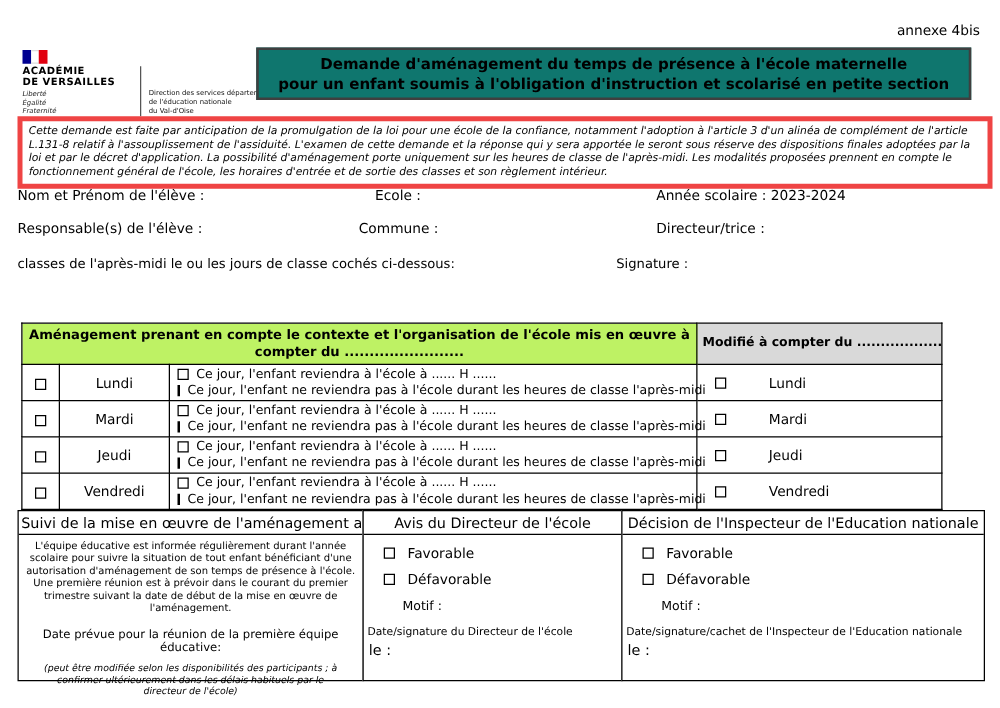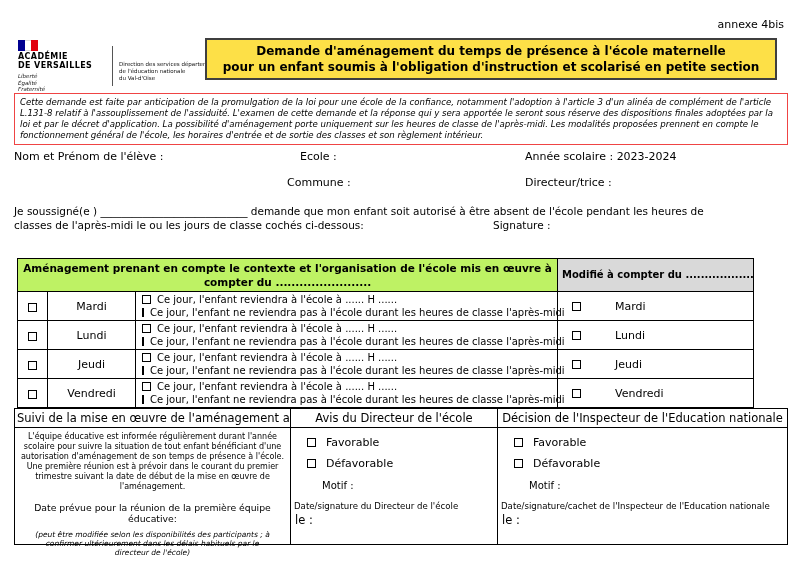--- a/index.html
+++ b/index.html
@@ -4,40 +4,40 @@
 <style>
   html,body{margin:0;padding:0;background:#fff;}
   .page{
     position:relative;width:800px;height:566px;background:#ffffff;
     font-family:"DejaVu Sans",sans-serif;color:#000;overflow:hidden;
   }
   
   .annexe{position:absolute;top:18px;right:16px;font-size:11px;}
   
   .header{position:absolute;top:38px;left:14px;width:772px;height:46px;}
-  .logo{position:absolute;left:4px;top:2px;display:flex;align-items:center;}
+  .logo{position:absolute;left:4px;top:2px;display:flex;align-items:flex-end;}
   .logo-left{width:88px;}
   .flag{display:flex;width:20px;height:11px;margin-bottom:1px;}
   .flag span{display:block;height:100%;}
   .flag .fb{width:7px;}
   .flag .fw{width:6px;background:#fff;border-top:1px solid #ddd;border-bottom:1px solid #ddd;box-sizing:border-box;}
   .flag .fr{width:7px;}
   .acad{font-size:8px;font-weight:bold;line-height:9px;letter-spacing:.4px;}
   .motto{font-size:5.5px;font-style:italic;line-height:6.5px;margin-top:3px;color:#222;}
   .logo-divider{width:1px;background:#555;height:40px;margin:0 6px;}
   .direction{font-size:5.5px;line-height:7px;padding-top:10px;color:#111;}
   .title-box{
     position:absolute;left:191px;top:0;width:556px;min-height:32px;
     border:2px solid #3f3f3f;padding:3px 6px;text-align:center;
     font-weight:bold;font-size:12px;line-height:16px;
   }
   
   .disclaimer{
     position:absolute;top:93px;left:14px;width:762px;
-    border:1px solid #ef4444;padding:3px 5px;
+    border:4px solid #ef4444;padding:3px 5px;
     font-style:italic;font-size:8.6px;line-height:11px;text-align:left;
   }
   
   .fields{position:absolute;top:150px;left:14px;width:772px;font-size:11px;}
   .frow{position:relative;height:26px;}
   .fcell{position:absolute;top:0;white-space:nowrap;}
   .fval{font-weight:normal;}
   
   .soussigne{position:absolute;top:204px;left:14px;width:778px;font-size:10.5px;line-height:14px;}
   .soussigne .l2{position:relative;}
@@ -106,49 +106,45 @@
           <div>Fraternité</div>
         </div>
       </div>
       <div class="logo-divider"></div>
       <div class="direction">
         <div>Direction des services départementaux</div>
         <div>de l'éducation nationale</div>
         <div>du Val-d'Oise</div>
       </div>
     </div>
-    <div class="title-box" style="background:#fde047">
+    <div class="title-box" style="background:#0f766e">
       <div>Demande d'aménagement du temps de présence à l'école maternelle</div>
       <div>pour un enfant soumis à l'obligation d'instruction et scolarisé en petite section</div>
     </div>
   </div>
 
   <div class="disclaimer">Cette demande est faite par anticipation de la promulgation de la loi pour une école de la confiance, notamment l'adoption à l'article 3 d'un alinéa de complément de l'article L.131-8 relatif à l'assouplissement de l'assiduité. L'examen de cette demande et la réponse qui y sera apportée le seront sous réserve des dispositions finales adoptées par la loi et par le décret d'application. La possibilité d'aménagement porte uniquement sur les heures de classe de l'après-midi. Les modalités proposées prennent en compte le fonctionnement général de l'école, les horaires d'entrée et de sortie des classes et son règlement intérieur.</div>
 
   <div class="fields">
     <div class="frow">
       <span class="fcell" style="left:0">Nom et Prénom de l'élève :</span>
       <span class="fcell" style="left:286px">Ecole :</span>
       <span class="fcell" style="left:511px">
         <span>Année scolaire :</span>
         <span class="fval">2023-2024</span>
       </span>
     </div>
     <div class="frow">
+      <span class="fcell" style="left:0">Responsable(s) de l'élève :</span>
       <span class="fcell" style="left:273px">Commune :</span>
       <span class="fcell" style="left:511px">Directeur/trice :</span>
     </div>
   </div>
 
   <div class="soussigne">
-    <div class="l1">
-      <span>Je soussigné(e )</span>
-      <span class="blank">____________________________</span>
-      <span>demande que mon enfant soit autorisé à être absent de l'école pendant les heures de</span>
-    </div>
     <div class="l2">
       <span>classes de l'après-midi le ou les jours de classe cochés ci-dessous:</span>
       <span class="sig">Signature :</span>
     </div>
   </div>
 
   <table class="sched">
     <colgroup>
       <col style="width:30px">
         <col style="width:88px">
@@ -156,48 +152,48 @@
         <col style="width:196px">
     </colgroup>
     <tbody>
         <tr>
       <td class="th-left" colspan="3" style="background:#bef264">Aménagement prenant en compte le contexte et l'organisation de l'école mis en œuvre à compter du  ........................</td>
       <td class="th-right" style="background:#d9d9d9">Modifié à compter du ....................</td>
     </tr>
 
     <tr class="day-row">
       <td class="cb-cell"><span class="cb"></span></td>
+      <td class="day-cell">Lundi</td>
+      <td class="opt-cell">
+        <div class="opt">
+              <span class="cb"></span>
+              <span>Ce jour, l'enfant reviendra à l'école à ...... H ......</span>
+            </div>
+        <div class="opt">
+              <span class="cb"></span>
+              <span>Ce jour, l'enfant ne reviendra pas à l'école durant les heures de classe l'après-midi</span>
+            </div>
+      </td>
+      <td class="mod-cell"><span class="cb"></span><span class="mod-day">Lundi</span></td>
+    </tr>
+
+    <tr class="day-row">
+      <td class="cb-cell"><span class="cb"></span></td>
       <td class="day-cell">Mardi</td>
       <td class="opt-cell">
         <div class="opt">
               <span class="cb"></span>
               <span>Ce jour, l'enfant reviendra à l'école à ...... H ......</span>
             </div>
         <div class="opt">
               <span class="cb"></span>
               <span>Ce jour, l'enfant ne reviendra pas à l'école durant les heures de classe l'après-midi</span>
             </div>
       </td>
       <td class="mod-cell"><span class="cb"></span><span class="mod-day">Mardi</span></td>
-    </tr>
-
-    <tr class="day-row">
-      <td class="cb-cell"><span class="cb"></span></td>
-      <td class="day-cell">Lundi</td>
-      <td class="opt-cell">
-        <div class="opt">
-              <span class="cb"></span>
-              <span>Ce jour, l'enfant reviendra à l'école à ...... H ......</span>
-            </div>
-        <div class="opt">
-              <span class="cb"></span>
-              <span>Ce jour, l'enfant ne reviendra pas à l'école durant les heures de classe l'après-midi</span>
-            </div>
-      </td>
-      <td class="mod-cell"><span class="cb"></span><span class="mod-day">Lundi</span></td>
     </tr>
 
     <tr class="day-row">
       <td class="cb-cell"><span class="cb"></span></td>
       <td class="day-cell">Jeudi</td>
       <td class="opt-cell">
         <div class="opt">
               <span class="cb"></span>
               <span>Ce jour, l'enfant reviendra à l'école à ...... H ......</span>
             </div>

